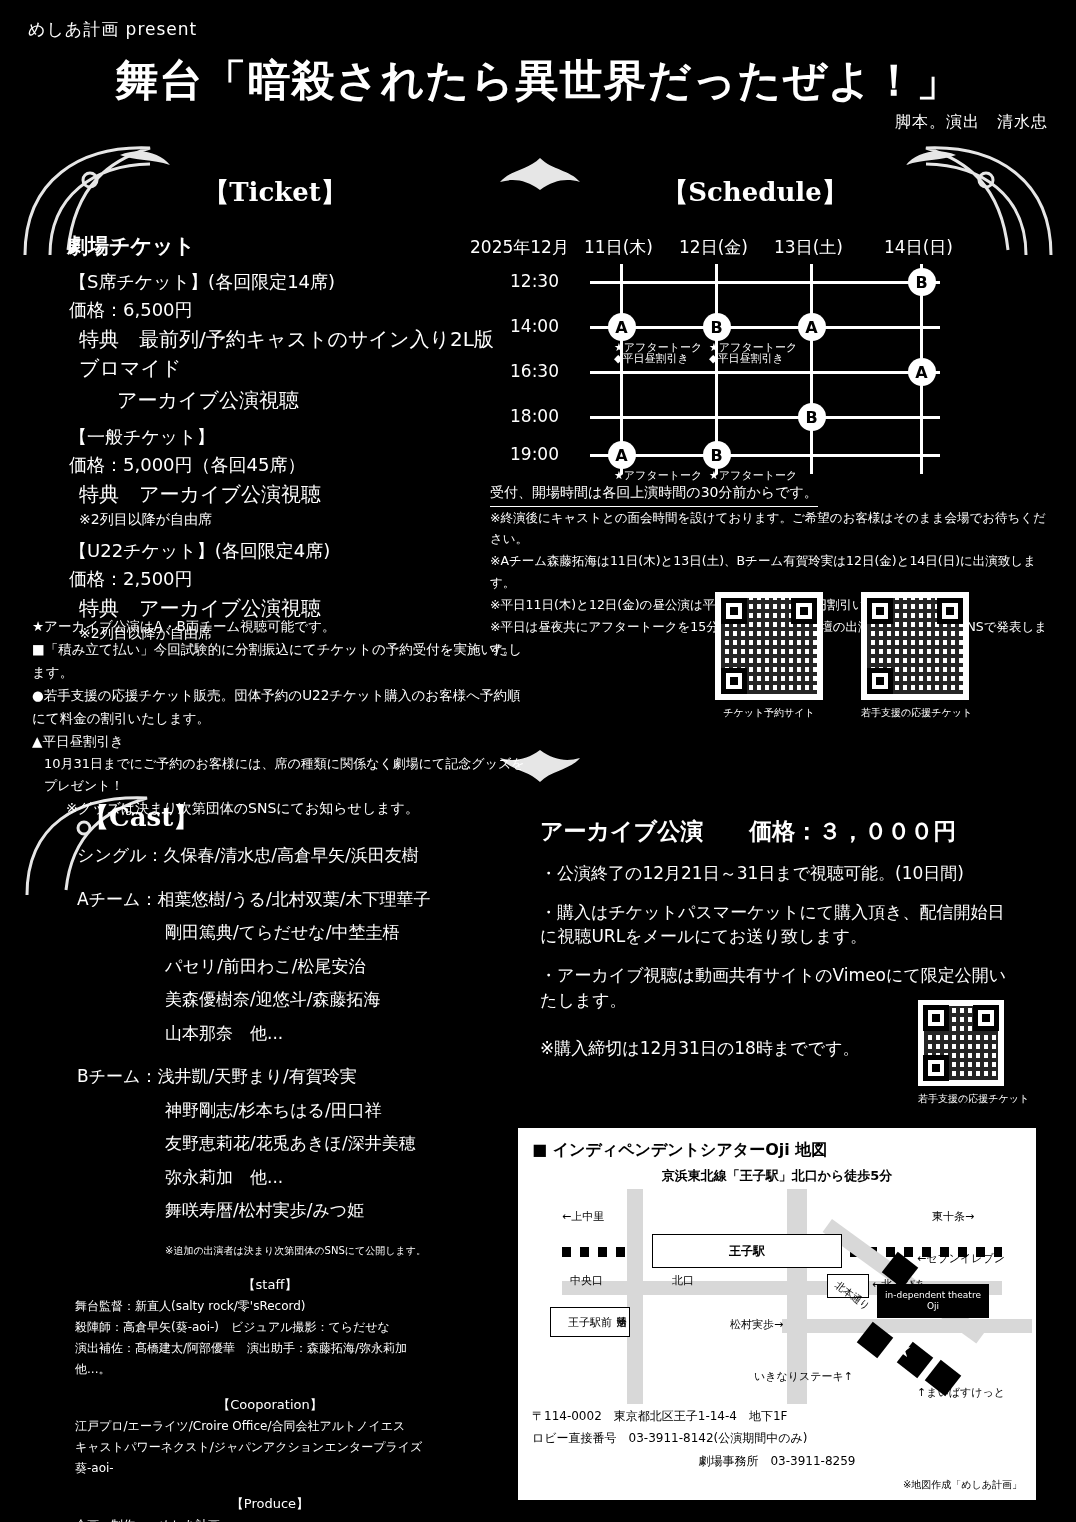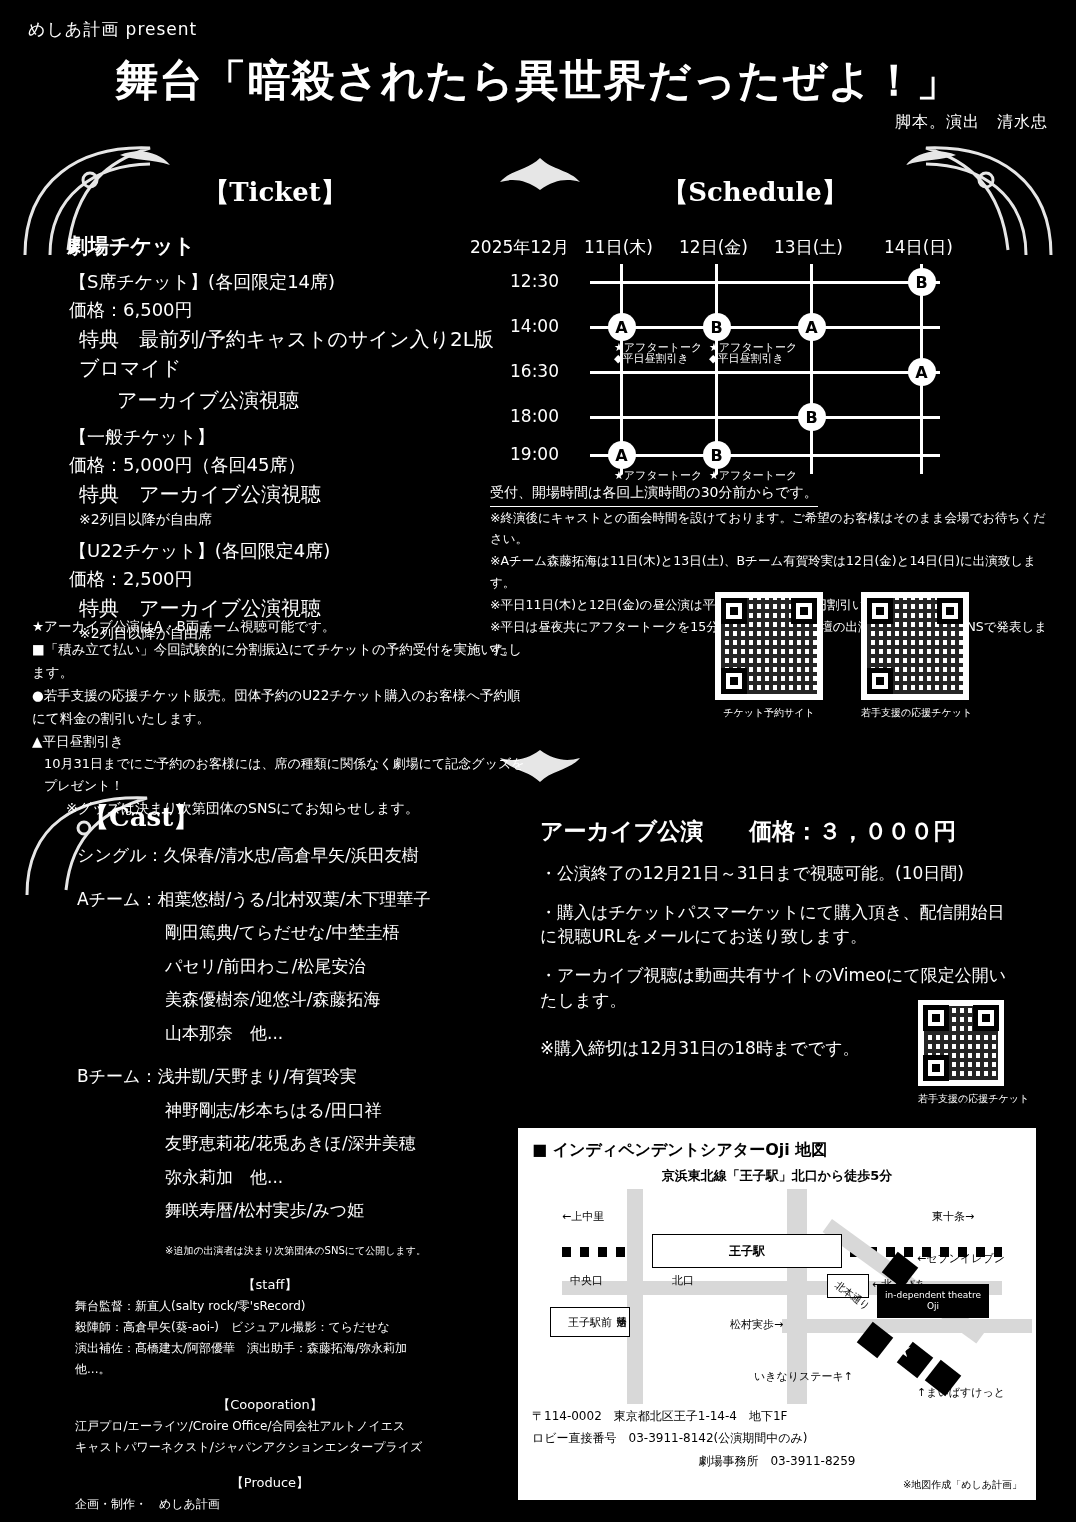--- a/index.html
+++ b/index.html
@@ -273,20 +273,21 @@
 
     <div class="staff-head">【staff】</div>
     <div class="staff-line">舞台監督：新直人(salty rock/零'sRecord)</div>
     <div class="staff-line">殺陣師：高倉早矢(葵-aoi-)　ビジュアル撮影：てらだせな</div>
     <div class="staff-line">演出補佐：髙橋建太/阿部優華　演出助手：森藤拓海/弥永莉加</div>
     <div class="staff-line">他...。</div>
 
     <div class="staff-head">【Cooporation】</div>
     <div class="staff-line">江戸プロ/エーライツ/Croire Office/合同会社アルトノイエス</div>
     <div class="staff-line">キャストパワーネクスト/ジャパンアクションエンタープライズ</div>
+    <div class="staff-line">葵-aoi-</div>
 
     <div class="staff-head">【Produce】</div>
     <div class="staff-line">企画・制作・　めしあ計画</div>
 
   </div>
 
   <div id="archive-section">
     <div class="arch-title">アーカイブ公演　　価格：３，０００円</div>
     <div class="arch-li">・公演終了の12月21日～31日まで視聴可能。(10日間)</div>
     <div class="arch-li">・購入はチケットパスマーケットにて購入頂き、配信開始日に視聴URLをメールにてお送り致します。</div>

